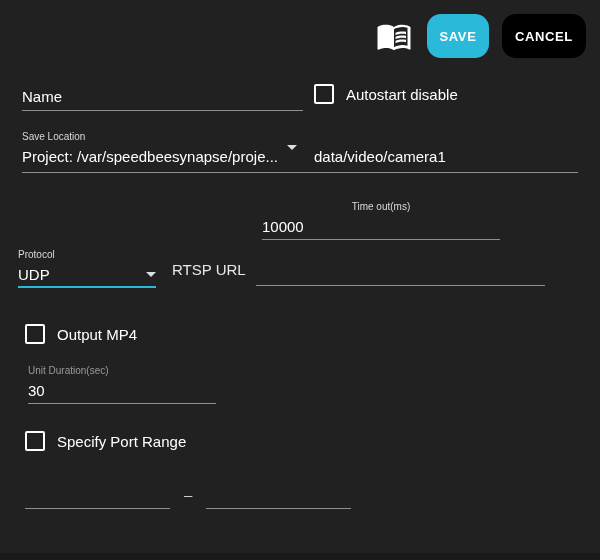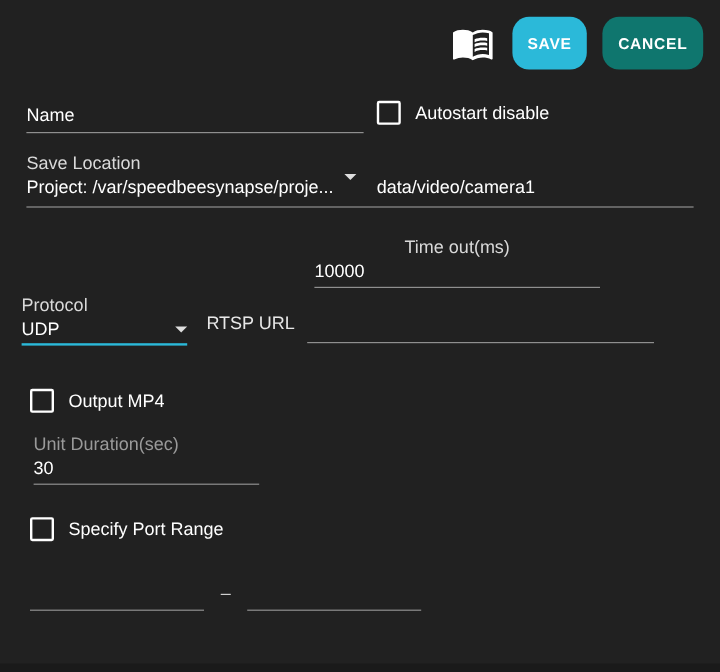--- a/index.html
+++ b/index.html
@@ -16,24 +16,24 @@
   
   .toolbar{position:absolute;top:14px;right:14px;display:flex;align-items:center;gap:13px;}
   .book{display:flex;align-items:center;justify-content:center;width:40px;height:40px;cursor:pointer;}
   .btn{
     border:none;height:44px;border-radius:14px;
     font-family:"Liberation Sans", sans-serif;
     font-size:13px;font-weight:bold;letter-spacing:.6px;
     color:#fff;cursor:pointer;
   }
   .btn.save{background:#2bb9d9;width:62px;}
-  .btn.cancel{background:#0f766e;width:84px;}
+  .btn.cancel{background:#000000;width:84px;}
 
   
-  .small-label{display:block;font-size:15px;color:#d9d9d9;line-height:14px;height:14px;}
+  .small-label{display:block;font-size:10px;color:#d9d9d9;line-height:14px;height:14px;}
   .small-label.dim{color:#9a9a9a;}
   .val{font-size:15px;color:#fff;line-height:24px;white-space:nowrap;}
   .line-input{
     border-bottom:1px solid #8f8f8f;
     height:26px;display:flex;align-items:center;
     font-size:15px;color:#fff;
   }
   .caret{
     width:0;height:0;margin-left:9px;flex:0 0 auto;
     border-left:5px solid transparent;border-right:5px solid transparent;

